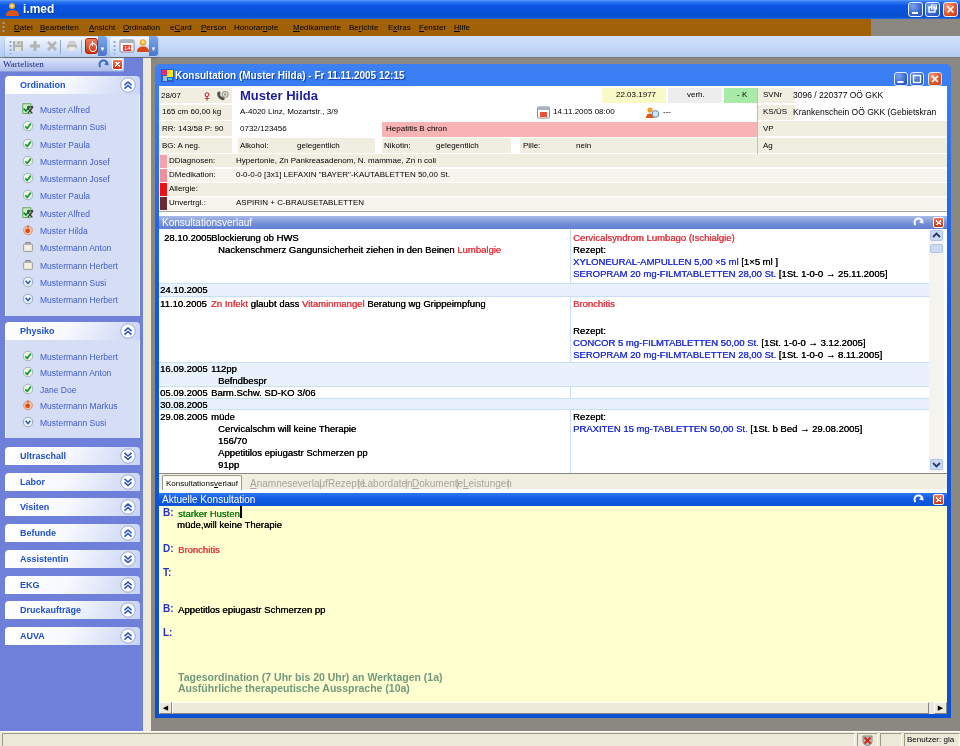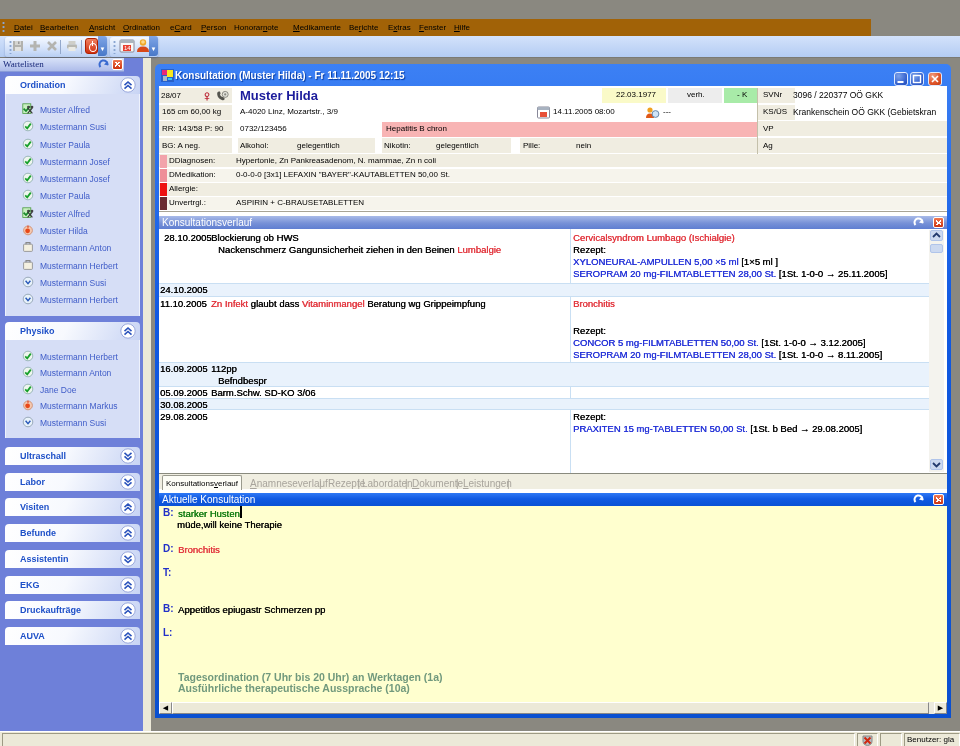--- a/index.html
+++ b/index.html
@@ -88,20 +88,44 @@
 .lbl{font-weight:bold;color:#2230c8;font-size:10px;}
 .grn{color:#0f7a0f;}
 .lgrn{color:#71997d;font-weight:bold;margin-top:44px;}
 
 #sbar{position:absolute;left:0;top:731px;width:960px;height:15px;background:#ece9d8;border-top:1px solid #fff;box-sizing:border-box;}
 .scell{position:absolute;top:1px;height:12px;border:1px solid;border-color:#9d9a84 #fff #fff #9d9a84;}
 </style></head>
 <body>
 <div id="app">
 
+  <div id="tbar">
+    <svg class="abs" style="left:5px;top:2px" width="15" height="15" viewBox="0 0 15 15">
+      <circle cx="7" cy="4" r="3" fill="#f5a623"></circle>
+      <path d="M1 14 Q1 8 7.5 8 Q14 8 14 14 Z" fill="#e05515"></path>
+      <circle cx="7" cy="4" r="1.6" fill="#fde5b0"></circle>
+    </svg>
+    <span class="ttl">i.med</span>
+    <div class="wbtn" style="left:908px">
+        <svg width="13" height="13">
+          <rect x="3" y="9" width="6" height="2" fill="#fff"></rect>
+        </svg>
+      </div>
+    <div class="wbtn" style="left:925px">
+        <svg width="13" height="13">
+          <rect x="3" y="4" width="6" height="5" fill="none" stroke="#fff" stroke-width="1.4"></rect>
+          <rect x="5.5" y="2" width="5" height="4" fill="none" stroke="#fff" stroke-width="1"></rect>
+        </svg>
+      </div>
+    <div class="wbtn cl" style="left:943px">
+        <svg width="13" height="13">
+          <path d="M3.5 3.5 L9.5 9.5 M9.5 3.5 L3.5 9.5" stroke="#fff" stroke-width="1.6"></path>
+        </svg>
+      </div>
+  </div>
 
   <div id="mbar">
     <div class="grip" style="left:2px;top:2px;height:13px"></div>
     <span style="left:14px"><u>D</u>atei</span>
     <span style="left:40px"><u>B</u>earbeiten</span>
     <span style="left:89px"><u>A</u>nsicht</span>
     <span style="left:123px"><u>O</u>rdination</span>
     <span style="left:170px">e<u>C</u>ard</span>
     <span style="left:201px"><u>P</u>erson</span>
     <span style="left:234px">Honorar<u>n</u>ote</span>
@@ -520,20 +544,21 @@
       <span class="abs k9" style="left:1px;top:211.5px">11.10.2005</span>
       <span class="abs k9" style="left:52px;top:211.5px"><span class="red">Zn Infekt</span> glaubt dass <span class="red">Vitaminmangel</span> Beratung wg Grippeimpfung</span>
       <span class="abs red k9" style="left:414px;top:211.5px">Bronchitis</span>
       <div class="abs lh k9" style="left:414px;top:239px">Rezept:<br><span class="blu">CONCOR 5 mg-FILMTABLETTEN 50,00 St.</span> [1St. 1-0-0 → 3.12.2005]<br><span class="blu">SEROPRAM 20 mg-FILMTABLETTEN 28,00 St.</span> [1St. 1-0-0 → 8.11.2005]</div>
       <span class="abs k9" style="left:1px;top:277px">16.09.2005</span>
       <div class="abs lh k9" style="left:52px;top:277px">112pp<br><span style="margin-left:7px">Befndbespr</span></div>
       <span class="abs k9" style="left:1px;top:301px">05.09.2005</span>
       <span class="abs k9" style="left:52px;top:301px">Barm.Schw. SD-KO 3/06</span>
       <span class="abs k9" style="left:1px;top:313px">30.08.2005</span>
       <span class="abs k9" style="left:1px;top:324.5px">29.08.2005</span>
+      <div class="abs lh k9" style="left:52px;top:324.5px">müde<br><span style="margin-left:7px">Cervicalschm will keine Therapie</span><br><span style="margin-left:7px">156/70</span><br><span style="margin-left:7px">Appetitilos epiugastr Schmerzen pp</span><br><span style="margin-left:7px">91pp</span></div>
       <div class="abs lh k9" style="left:414px;top:324.5px">Rezept:<br><span class="blu">PRAXITEN 15 mg-TABLETTEN 50,00 St.</span> [1St. b Bed → 29.08.2005]</div>
 
       <div class="vsb" style="left:770px;top:144px;width:15px;height:242px"></div>
       <div class="sbtn" style="left:771px;top:144px"><svg width="11" height="9" viewBox="0 0 11 9">
             <path d="M2 6 L5.5 2.5 L9 6" fill="none" stroke="#223a6e" stroke-width="1.8"></path>
           </svg></div>
       <div class="sbtn" style="left:771px;top:158px;height:9px"></div>
       <div class="sbtn" style="left:771px;top:373px"><svg width="11" height="9" viewBox="0 0 11 9">
             <path d="M2 3 L5.5 6.5 L9 3" fill="none" stroke="#223a6e" stroke-width="1.8"></path>
           </svg></div>

